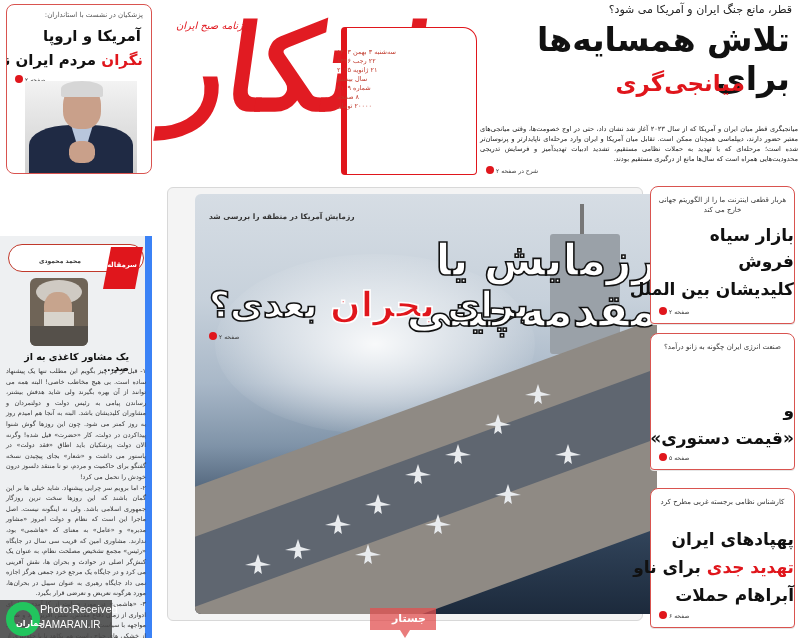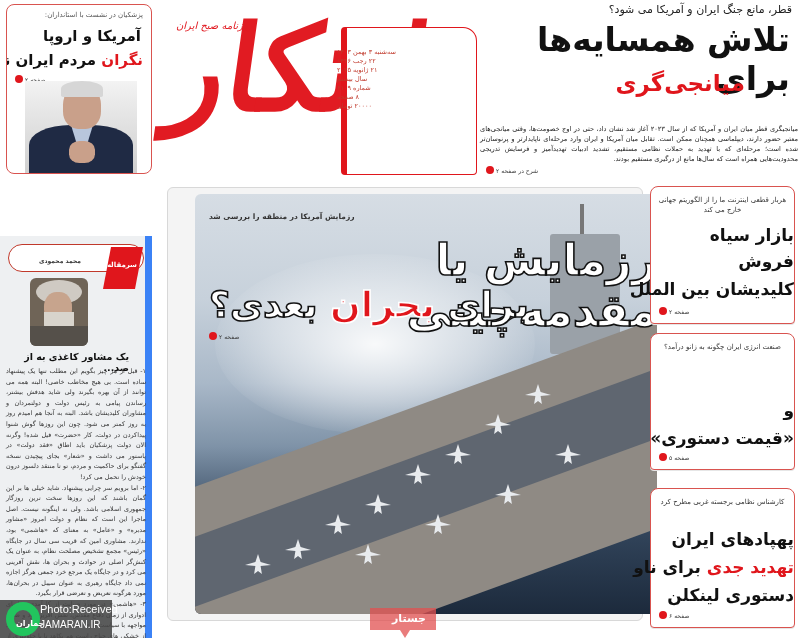--- a/index.html
+++ b/index.html
@@ -238,18 +238,18 @@
   <div class="rb-pageref page-ref">
       <span>صفحه ۵</span>
       <span class="page-dot"></span>
     </div>
 </div>
 
 <div class="rbox" id="rbox3">
   <div class="rb-kicker">کارشناس نظامی برجسته غربی مطرح کرد</div>
   <div class="rb-line" style="top:68px;"><span class="red">تهدید جدی</span><span> برای ناو</span></div>
   <div class="rb-line" style="top:40px;">پهپادهای ایران</div>
-  <div class="rb-line" style="top:96px;">دستوری لینکلن</div>
+  <div class="rb-line" style="top:96px;">آبراهام حملات</div>
   <div class="rb-pageref page-ref">
       <span>صفحه ۶</span>
       <span class="page-dot"></span>
     </div>
 </div>
 
 </body></html>

